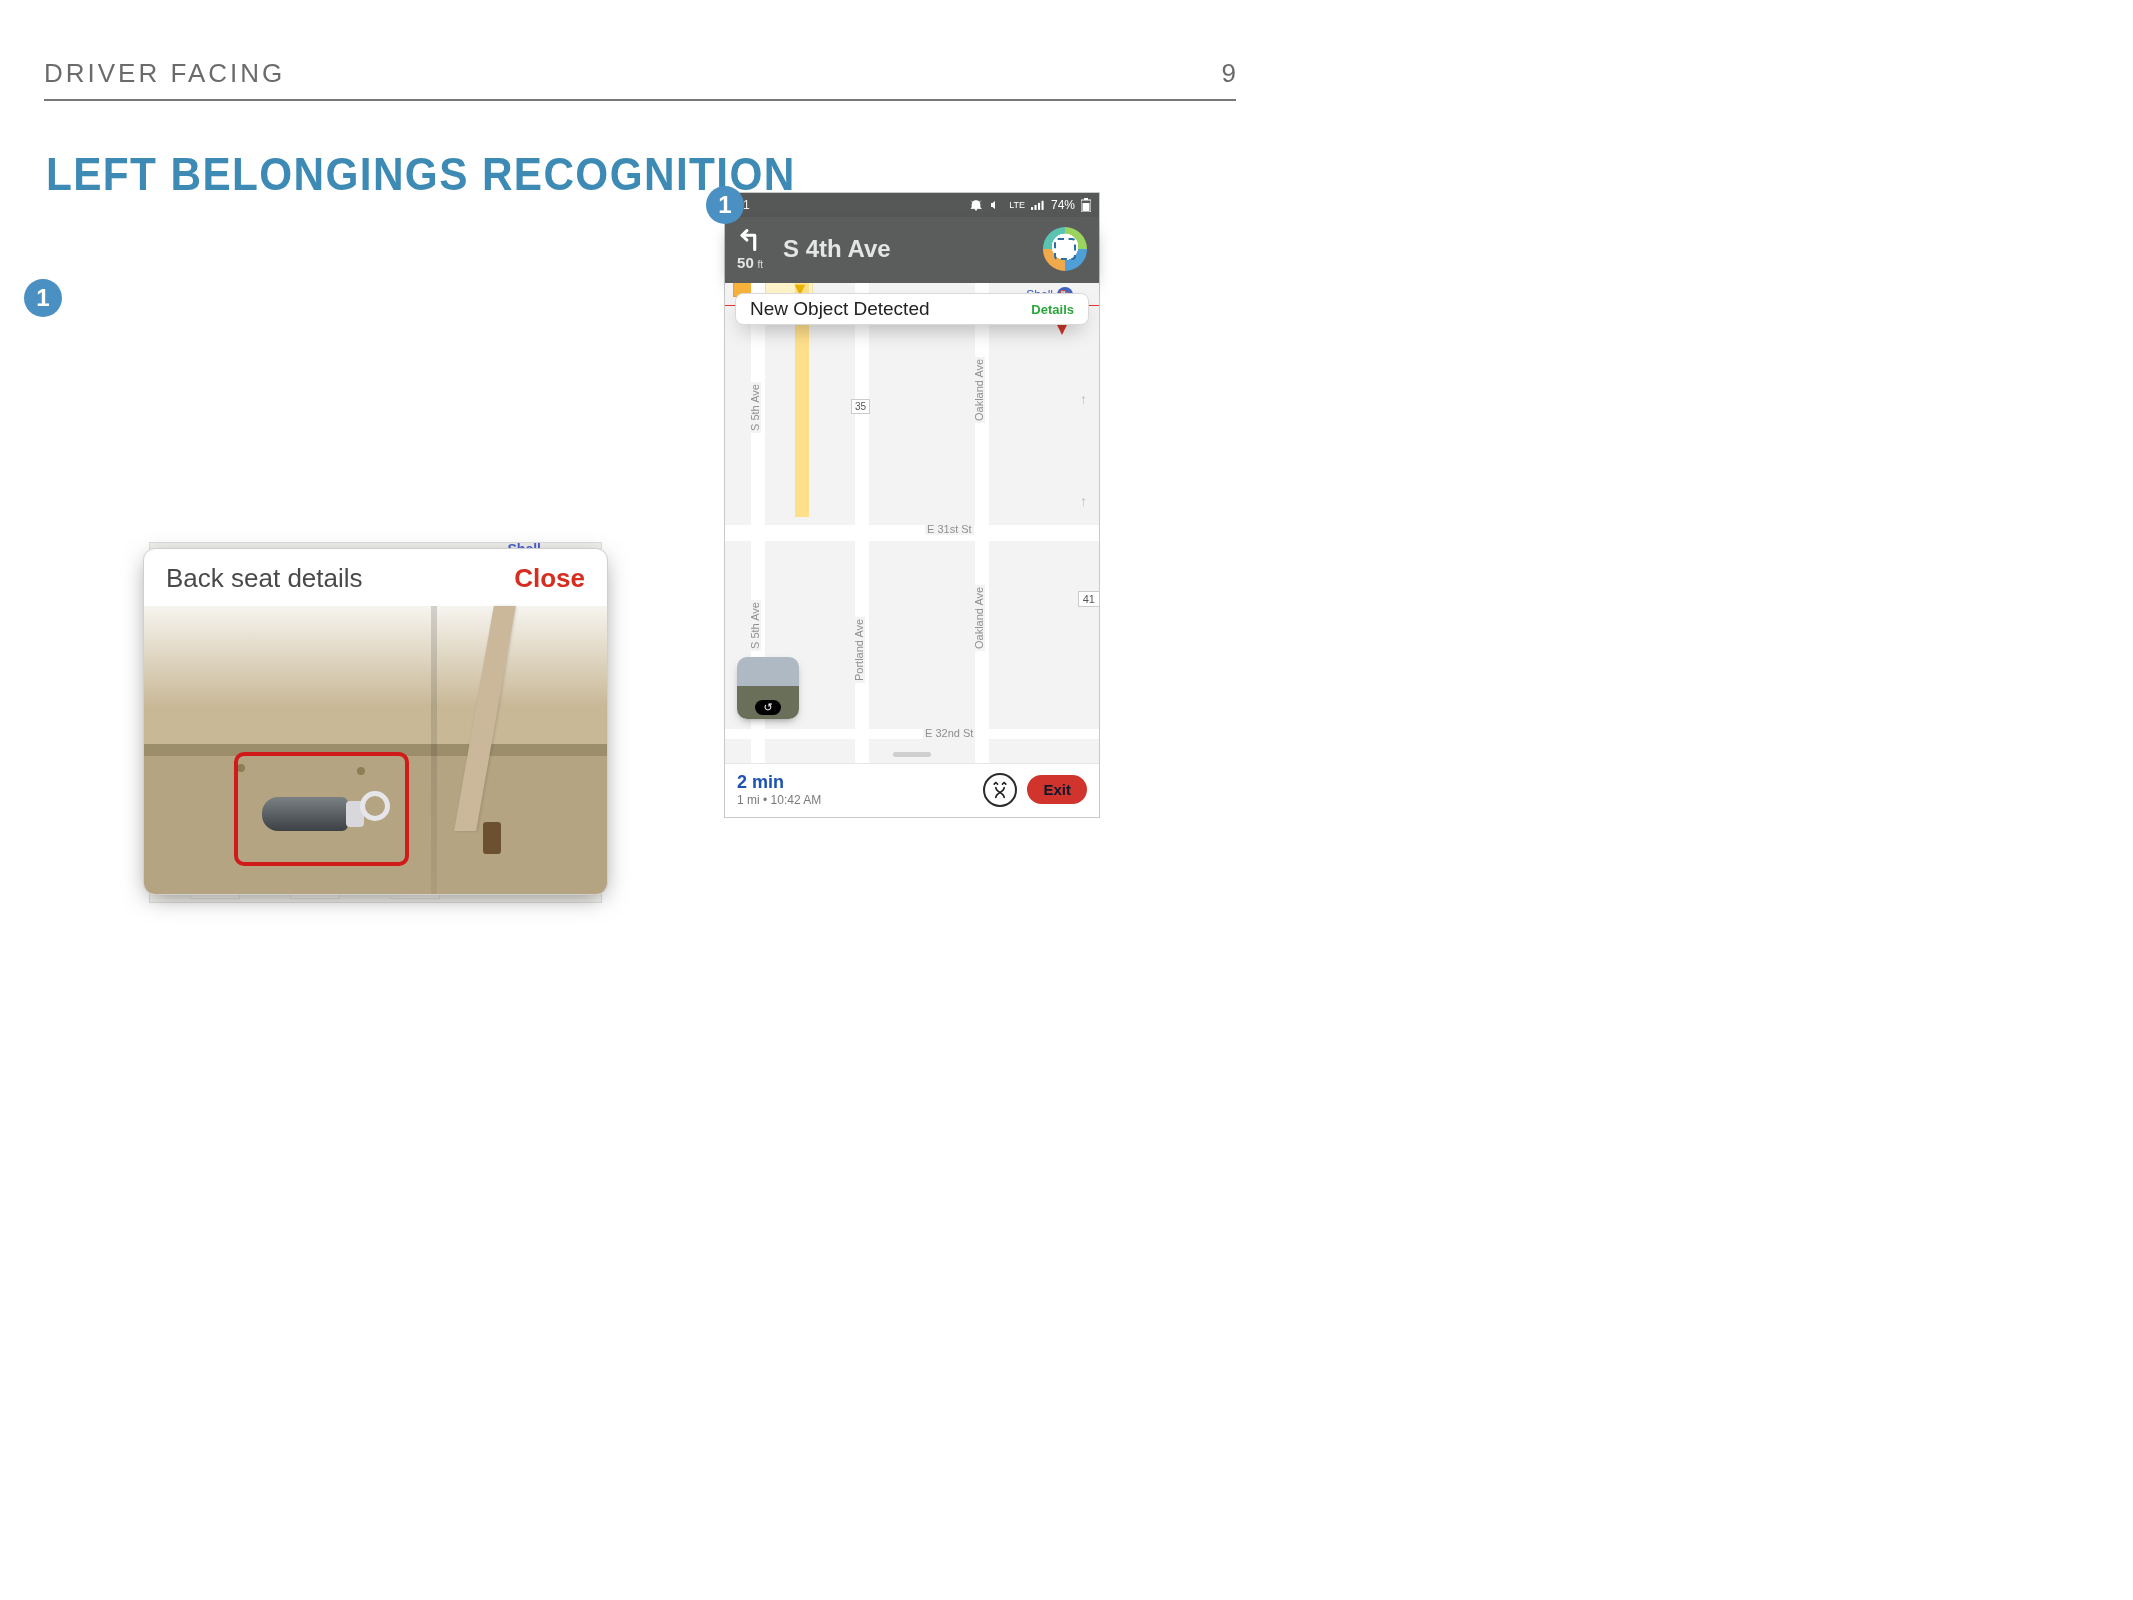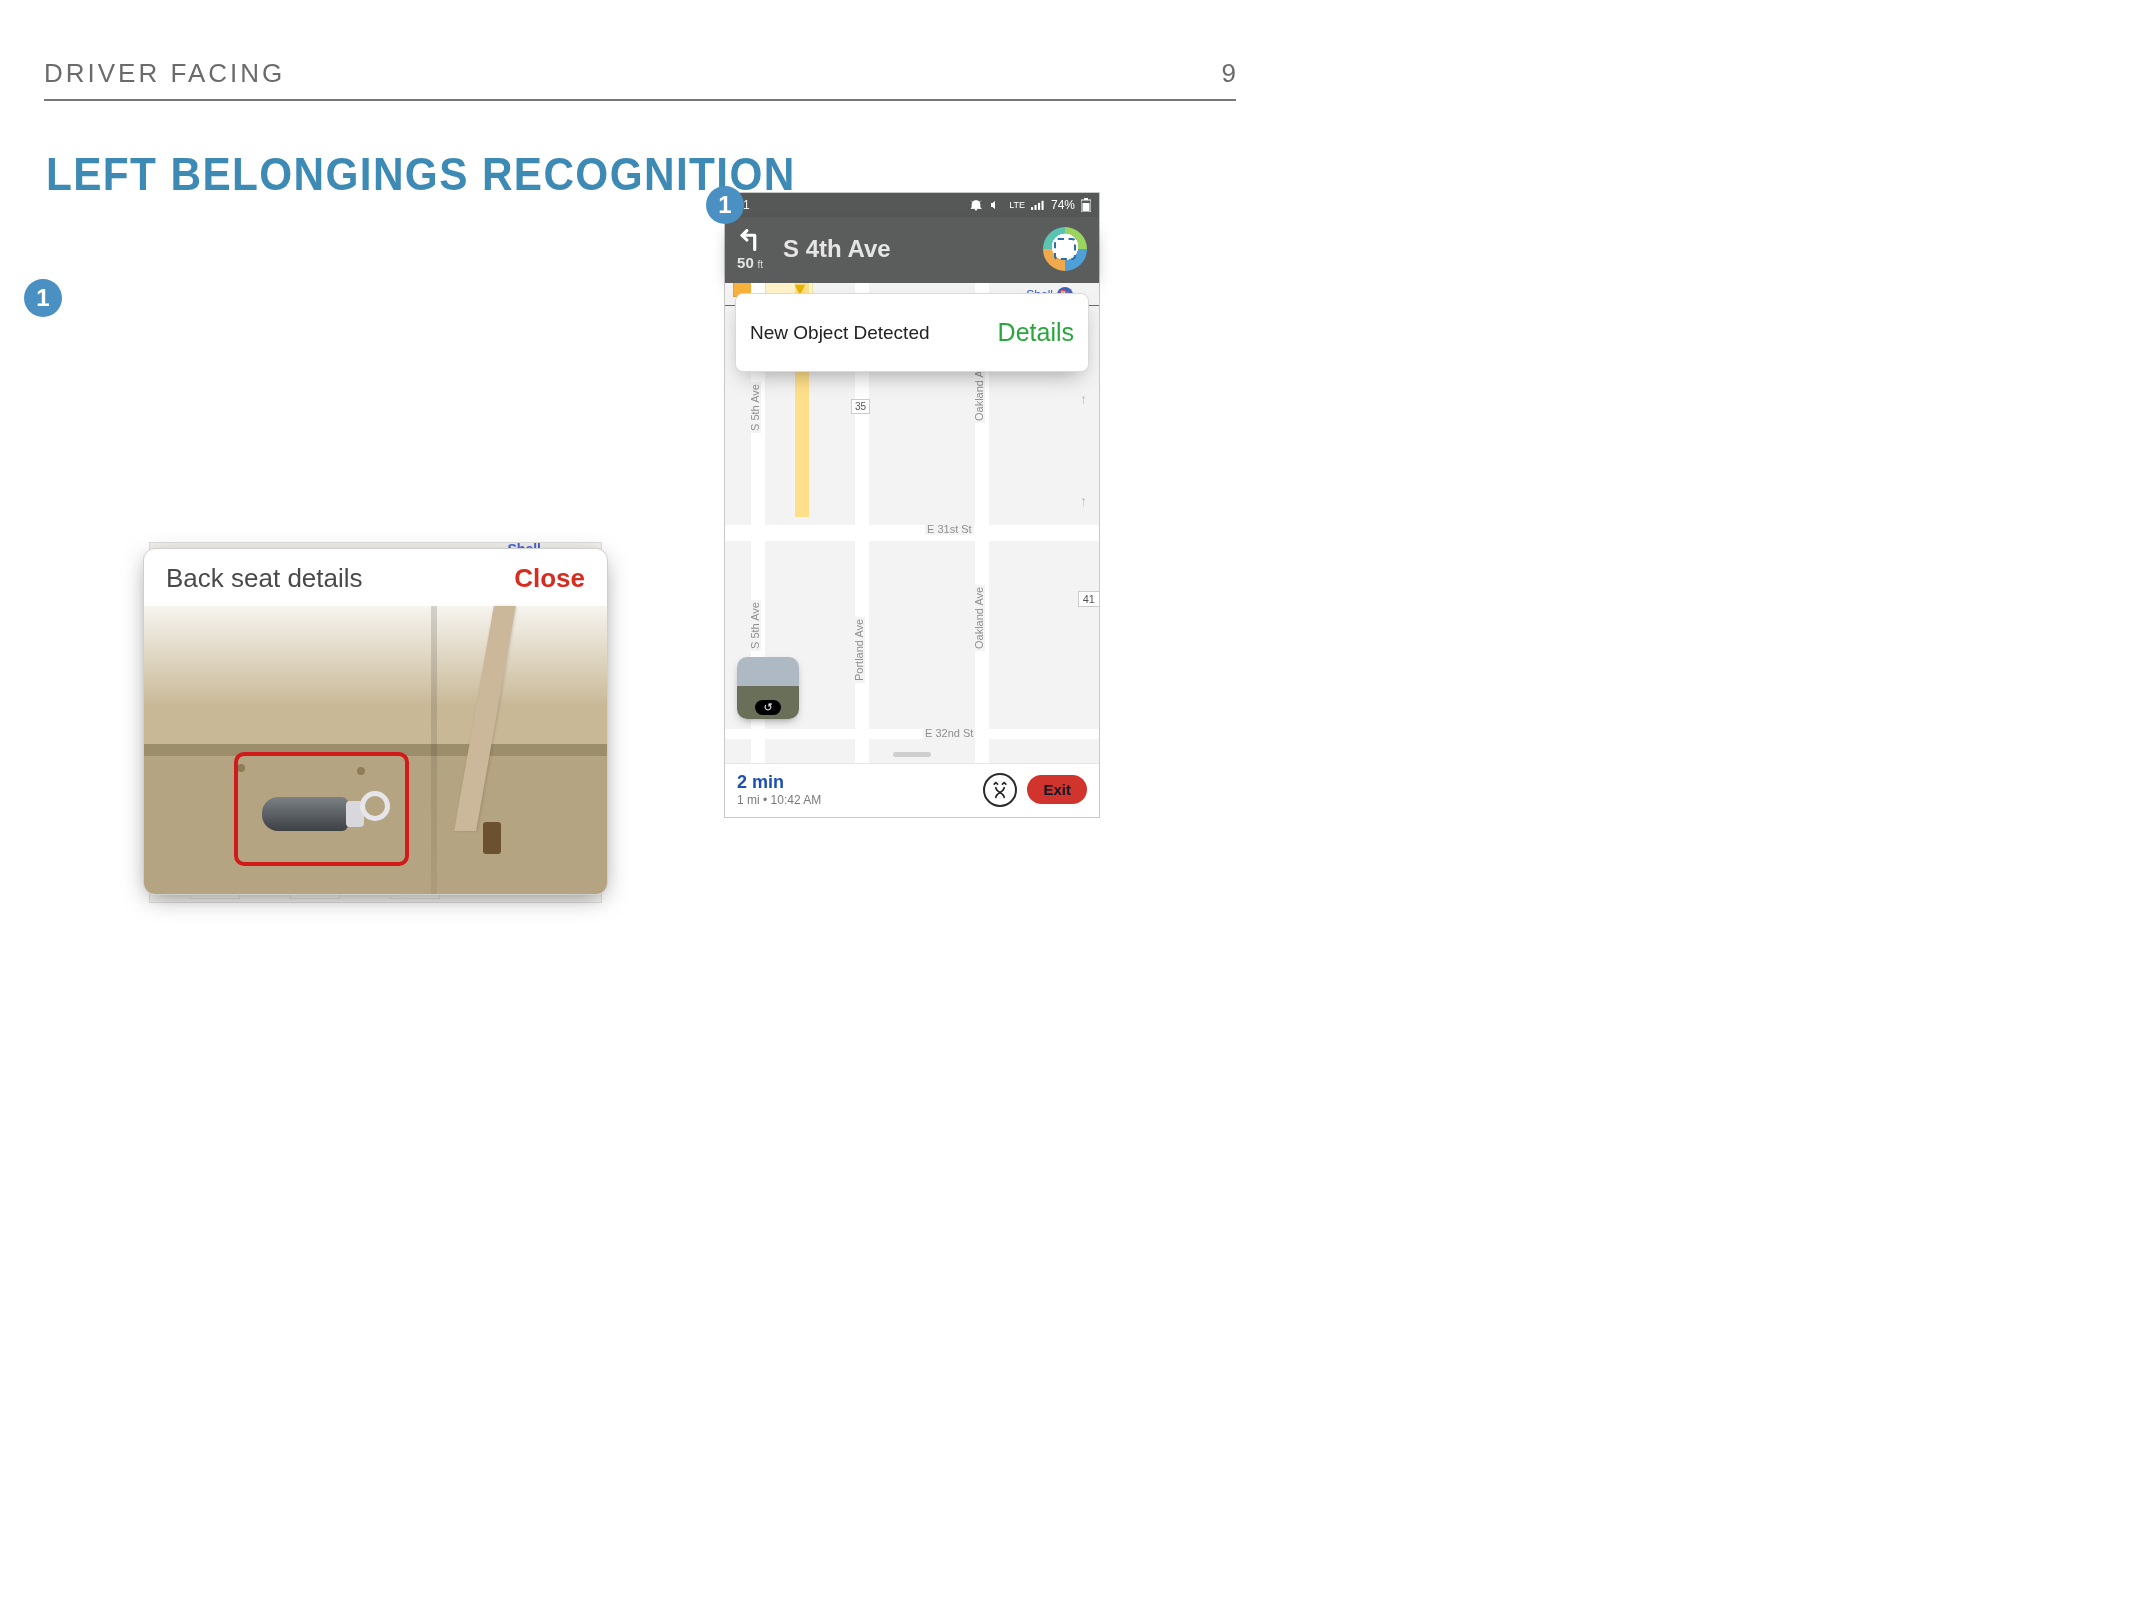--- a/index.html
+++ b/index.html
@@ -265,25 +265,25 @@
     border:1px solid #ccc; background:#fff; color:#555;
     font-size:11px; padding:1px 4px;
   }
 
   
   .notif {
     position:absolute; left:10px; right:10px; top:10px;
     background:#fff; border:1px solid #d9d9d9; border-radius:8px;
     box-shadow: 0 10px 22px -8px rgba(0,0,0,.35);
     display:flex; justify-content:space-between; align-items:center;
-    padding: 24px 14px;
+    padding: 4px 14px;
     z-index:3;
   }
   .notif .msg { font-size:19px; color:#222; }
-  .notif .details { font-size:25px; font-weight:400; color: var(--green); }
+  .notif .details { font-size:13px; font-weight:700; color: var(--green); }
 
   
   .sv {
     position:absolute; left:12px; bottom:44px;
     width:62px; height:62px; border-radius:10px;
     background: linear-gradient(180deg,#aeb9c4 0 46%,#6a6f5a 46% 100%);
     box-shadow: 0 4px 10px -4px rgba(0,0,0,.5);
     display:flex; align-items:flex-end; justify-content:center;
     z-index:2;
   }

